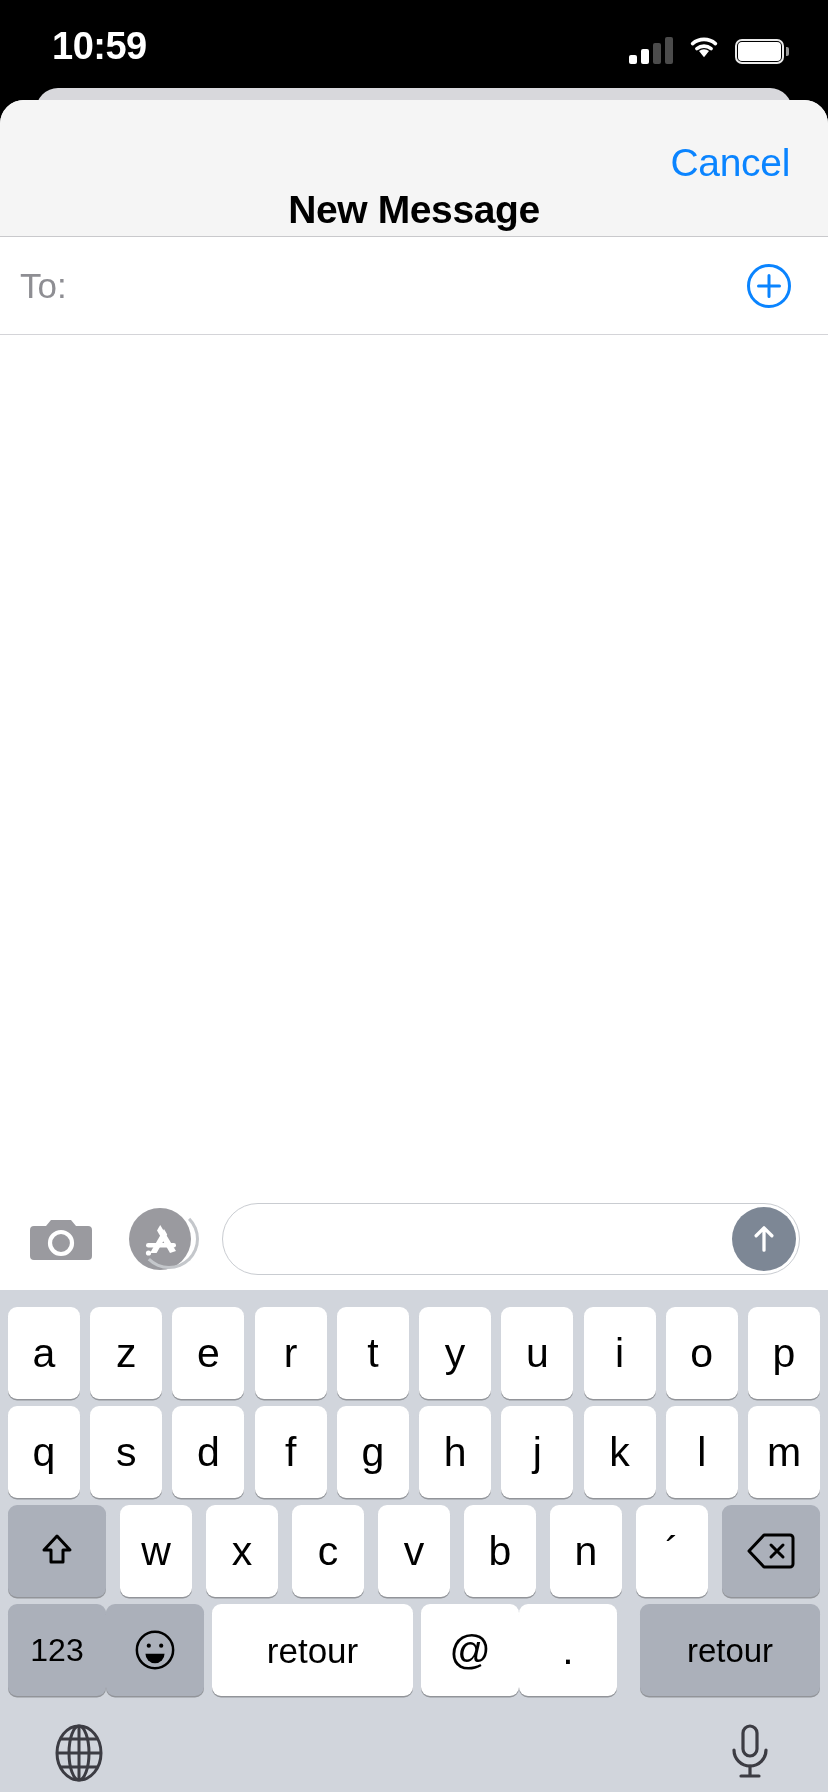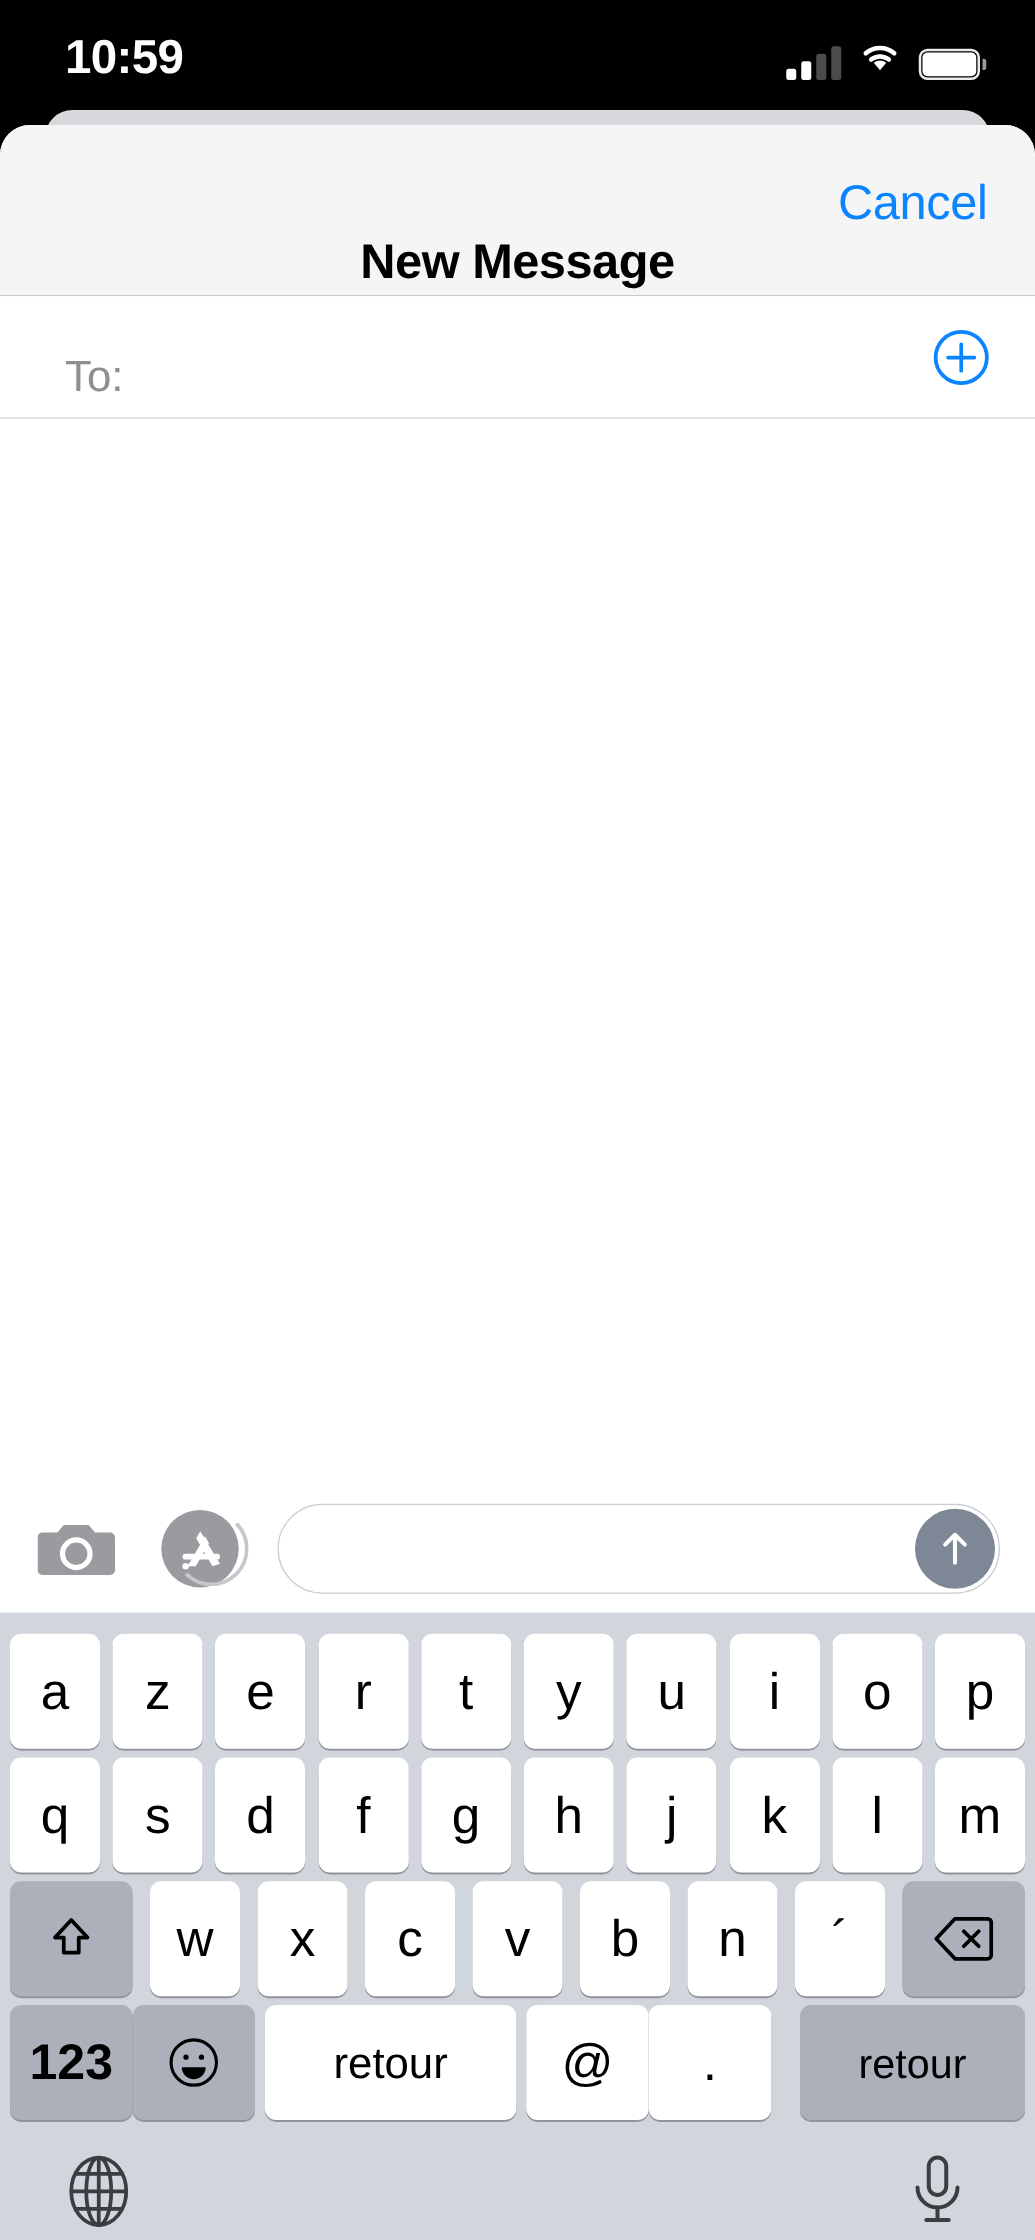--- a/index.html
+++ b/index.html
@@ -76,22 +76,22 @@
     font-size:39px; color:#0a84ff; letter-spacing:-0.3px;
     background:none; border:none; font-family:inherit; cursor:pointer;margin-left:48px;
   }
 
   
   #to-row{
     position:relative; height:98px; width:828px;
     background:#fff; border-bottom:1px solid #d4d4d8;
   }
   #to-label{
-    position:absolute; left:52px; top:50%; transform:translateY(-50%);
-    font-size:35px; color:#8e8e93;margin-top:16px;
+    position:absolute; left:20px; top:50%; transform:translateY(-50%);
+    font-size:35px; color:#8e8e93;
   }
   #to-input{
     position:absolute; left:110px; right:110px; top:0; height:98px;
     border:none; outline:none; background:transparent;
     font-size:35px; color:#000; font-family:inherit;
   }
   #add-contact-button{
     position:absolute; right:36px; top:50%; transform:translateY(-50%);
     width:46px; height:46px; cursor:pointer;
     background:none; border:none; padding:0;
@@ -155,21 +155,21 @@
     font-size:41px; color:#000; font-family:inherit;
     border:none; cursor:pointer; padding:0; line-height:1;
     flex:0 0 auto;
   }
   .key.letter{ width:72px; }
   .key.dark{ background:#abb0ba; }
   .key.wide-fn{ width:98px; }
   .key.space{ flex:1 1 auto; font-size:35px; margin:0 8px; }
   .key.sym{ width:98px; }
   .key.dot{ width:98px; }
-  .key.num{ width:98px; font-size:40px;font-weight:bold; }
+  .key.num{ width:98px; font-size:32px; }
   .key.emoji{ width:98px; }
   .key.return{ width:180px; font-size:33px;margin-left:23px; }
 
   
   #kb-bottom{
     position:absolute; top:418px; left:0; width:828px; height:120px;
   }
   #globe-button{
     position:absolute; left:48px; top:14px; width:62px; height:62px;
     background:none; border:none; padding:0; cursor:pointer;

